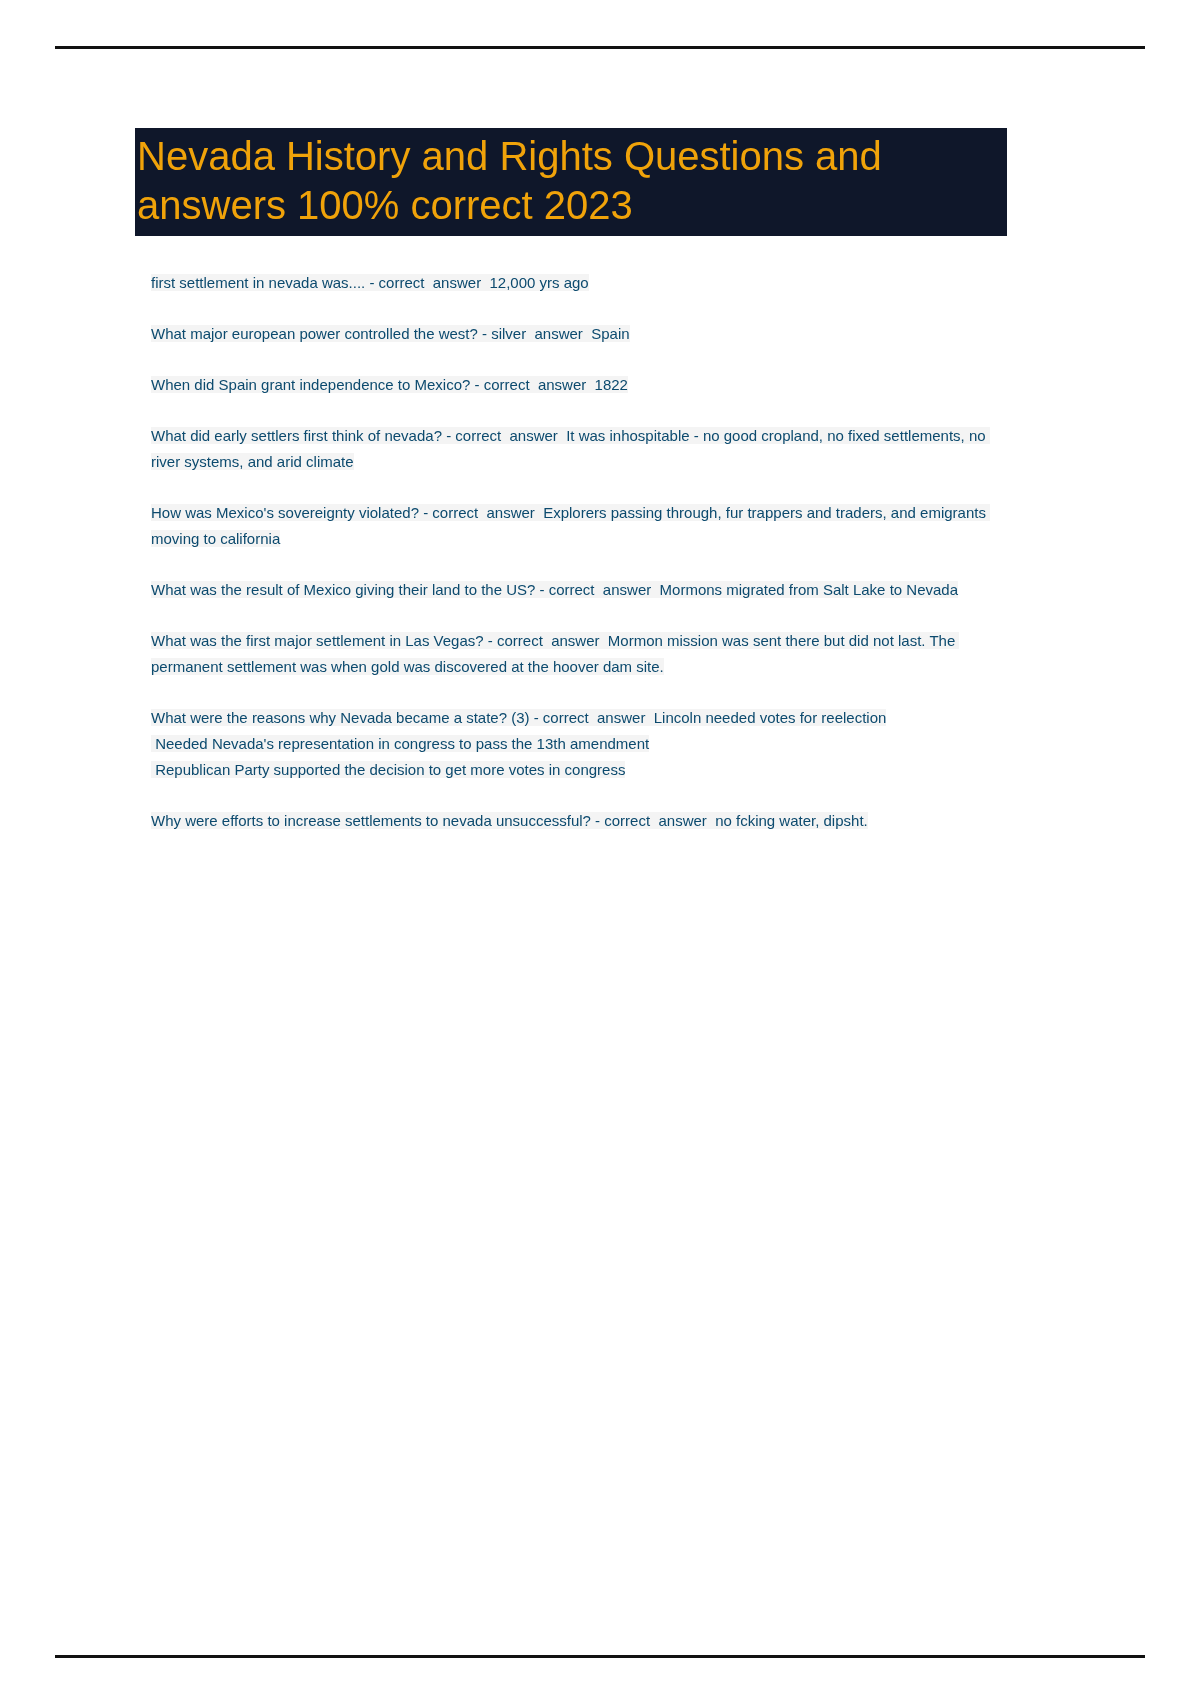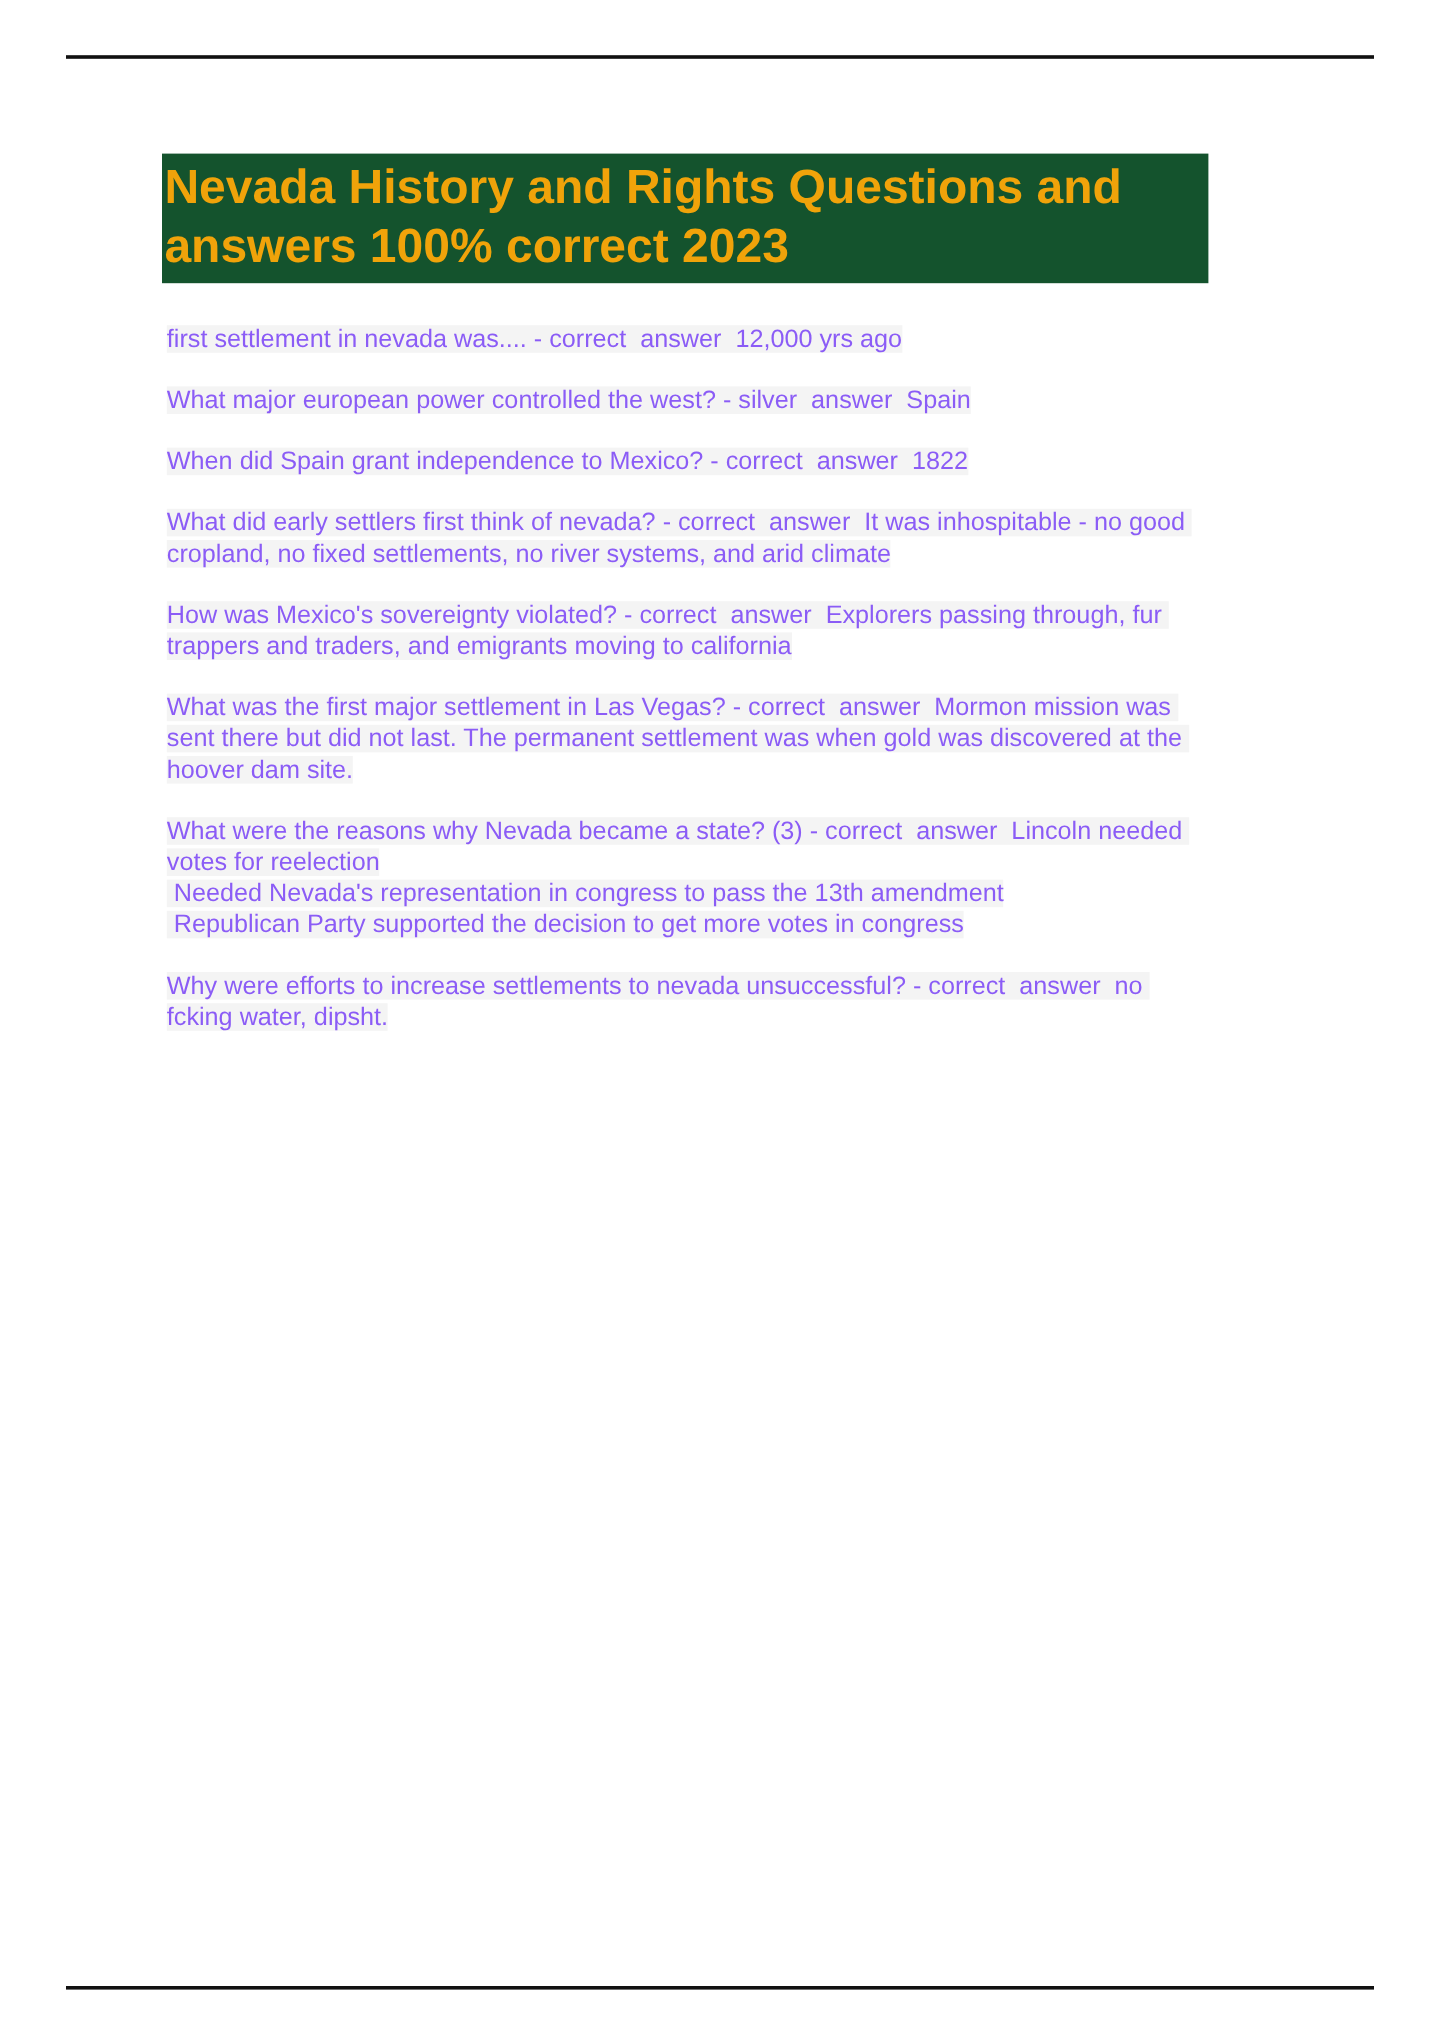--- a/index.html
+++ b/index.html
@@ -28,31 +28,31 @@
     position: absolute;
     left: 135px;
     top: 128px;
     width: 872px;
   }
 
   h1.doc-title {
     margin: 0 0 34px 0;
     font-size: 40px;
     line-height: 1.22;
-    font-weight: bold;
+    font-weight: normal;
     color: #f0a30a;
-    background: #14532d;
+    background: #0f172a;
     padding: 4px 2px 6px 2px;
   }
 
   p.qa {
-    margin: 0 0 25px 4px;
-    font-size: 21px;
+    margin: 0 0 25px 16px;
+    font-size: 15px;
     line-height: 26px;
-    color: #8b5cf6;
+    color: #0c4a6e;
     white-space: pre-wrap;
   }
   p.qa > span.hl {
     background: #f4f4f4;
     box-decoration-break: clone;
     -webkit-box-decoration-break: clone;
   }
 </style>
 </head>
 <body>
@@ -61,20 +61,21 @@
 
 <div class="content">
 
   <h1 class="doc-title">Nevada History and Rights Questions and answers 100% correct 2023</h1>
 
   <p class="qa"><span class="hl">first settlement in nevada was.... - correct  answer  12,000 yrs ago</span></p>
   <p class="qa"><span class="hl">What major european power controlled the west? - silver  answer  Spain</span></p>
   <p class="qa"><span class="hl">When did Spain grant independence to Mexico? - correct  answer  1822</span></p>
   <p class="qa"><span class="hl">What did early settlers first think of nevada? - correct  answer  It was inhospitable - no good cropland, no fixed settlements, no river systems, and arid climate</span></p>
   <p class="qa"><span class="hl">How was Mexico's sovereignty violated? - correct  answer  Explorers passing through, fur trappers and traders, and emigrants moving to california</span></p>
+  <p class="qa"><span class="hl">What was the result of Mexico giving their land to the US? - correct  answer  Mormons migrated from Salt Lake to Nevada</span></p>
   <p class="qa"><span class="hl">What was the first major settlement in Las Vegas? - correct  answer  Mormon mission was sent there but did not last. The permanent settlement was when gold was discovered at the hoover dam site.</span></p>
   <p class="qa"><span class="hl">What were the reasons why Nevada became a state? (3) - correct  answer  Lincoln needed votes for reelection
  Needed Nevada's representation in congress to pass the 13th amendment
  Republican Party supported the decision to get more votes in congress</span></p>
   <p class="qa"><span class="hl">Why were efforts to increase settlements to nevada unsuccessful? - correct  answer  no fcking water, dipsht.</span></p>
 
 </div>
 
 <div class="page-rule rule-bottom"></div>
 

